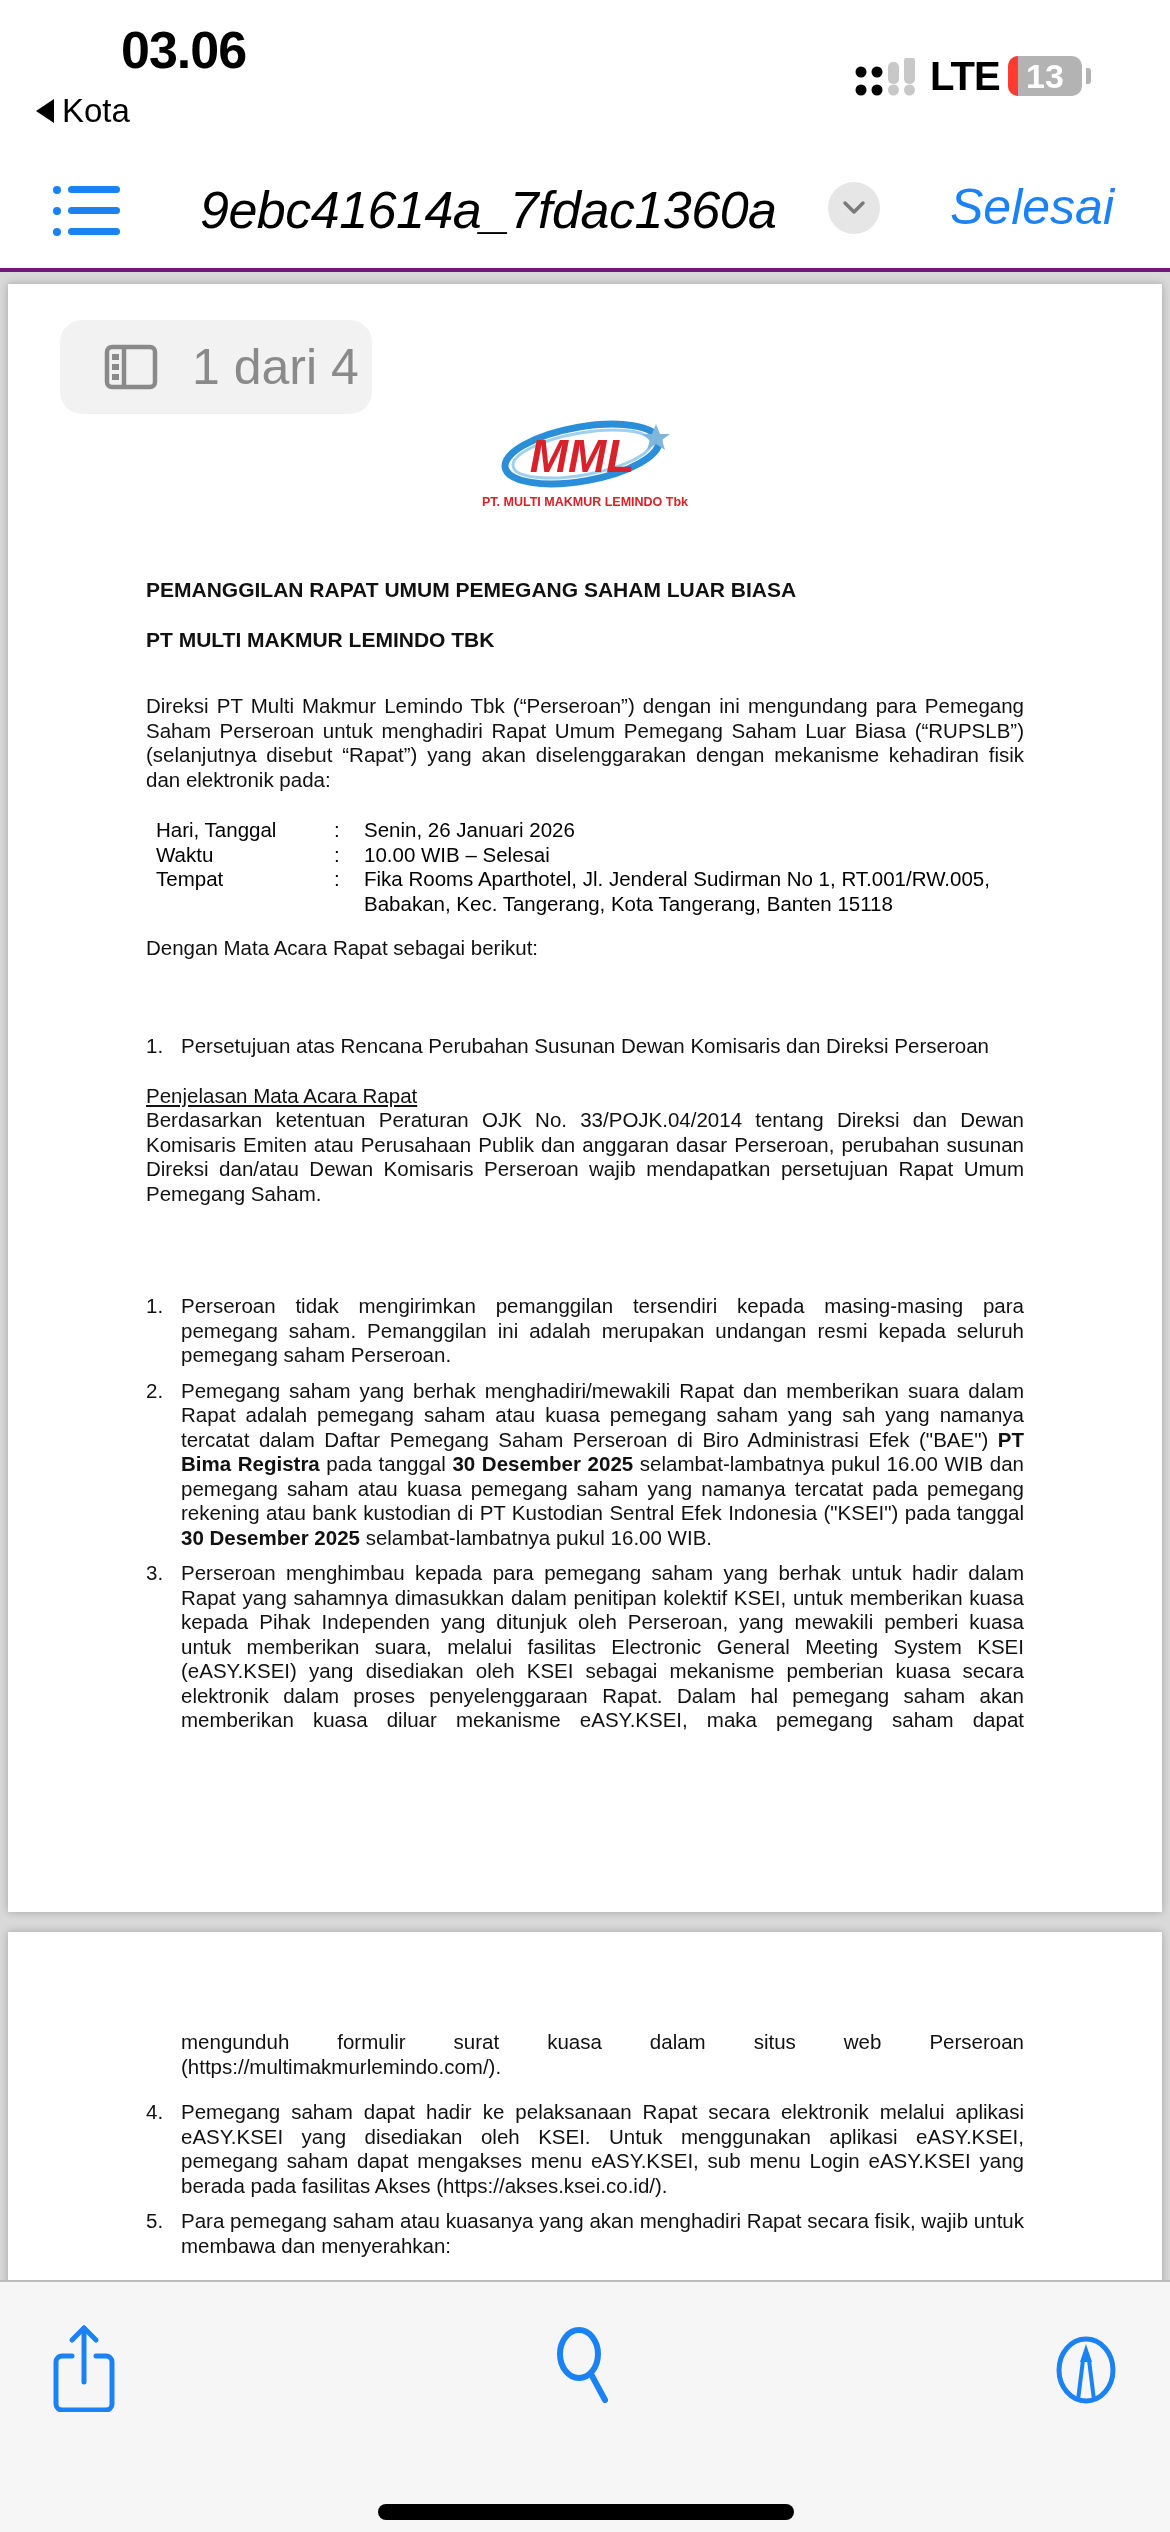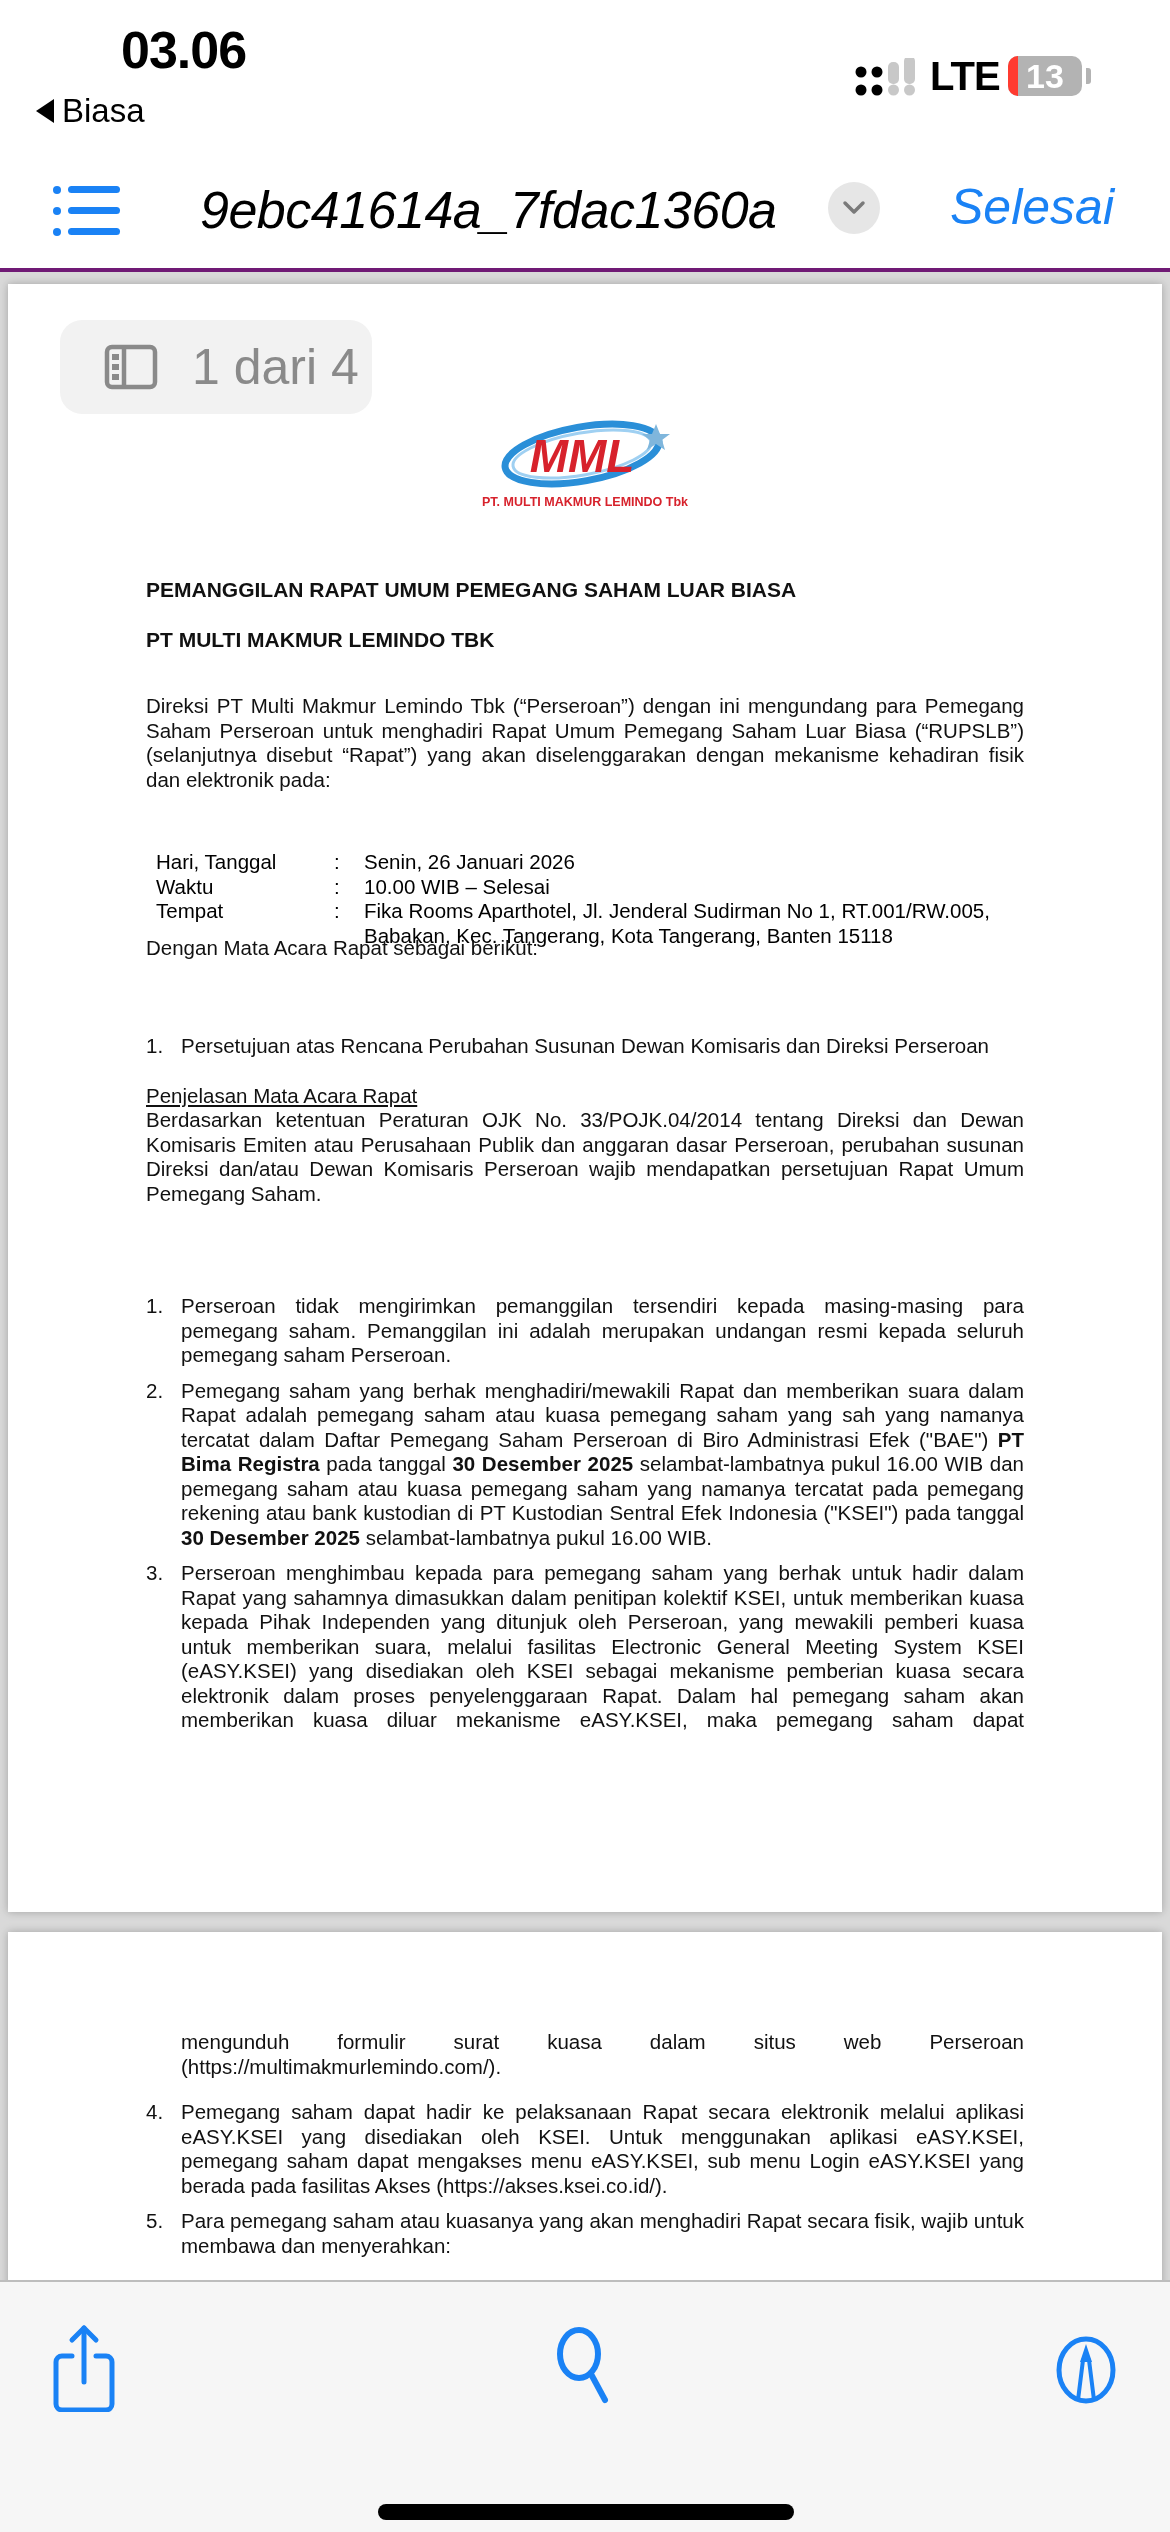--- a/index.html
+++ b/index.html
@@ -36,21 +36,21 @@
 
   .logo { position: absolute; left: 0; right: 0; top: 132px; text-align: center; }
   .logo svg { display: block; margin: 0 auto; }
 
   .doc-text { position: absolute; left: 138px; width: 878px; font-family: "Liberation Sans", sans-serif; font-size: 20.5px; line-height: 24.5px; color: #111; }
   .center-bold { text-align: left; font-weight: bold; font-size: 21px; }
   .justify { text-align: justify; }
   .u { text-decoration: underline; }
   .b { font-weight: bold; }
 
-  .info-table { position: absolute; left: 148px; width: 868px; font-size: 20.5px; line-height: 24.5px; margin-top: 32px; }
+  .info-table { position: absolute; left: 148px; width: 868px; font-size: 20.5px; line-height: 24.5px; }
   .info-row { display: flex; }
   .info-row .k { width: 178px; }
   .info-row .c { width: 30px; }
   .info-row .v { flex: 1; }
 
   .num-list { list-style: none; }
   .num-list li { display: flex; margin-bottom: 11px; }
   .num-list .n { width: 35px; flex: none; }
   .num-list .t { flex: 1; text-align: justify; }
 
@@ -59,21 +59,21 @@
   .tb-btn { position: absolute; top: 40px; width: 80px; height: 90px; cursor: pointer; }
   .home-indicator { position: absolute; left: 378px; top: 222px; width: 416px; height: 16px; background: #000; border-radius: 8px; }
 </style>
 </head>
 <body>
 
 <div class="status-bar">
   <div class="time">03.06</div>
   <div class="back-app">
     <span class="tri"></span>
-    <span>Biasa</span>
+    <span>Kota</span>
   </div>
   <svg class="signal" viewBox="0 0 62 40">
     <circle cx="6" cy="14" r="5.5" fill="#000"></circle>
       <circle cx="6" cy="32" r="5.5" fill="#000"></circle>
     <circle cx="22" cy="14" r="5.5" fill="#000"></circle>
       <circle cx="22" cy="32" r="5.5" fill="#000"></circle>
     <rect x="33" y="4" width="11" height="22" rx="5" fill="#c8c8c8"></rect>
       <circle cx="38.5" cy="32" r="5.5" fill="#c8c8c8"></circle>
     <rect x="49" y="-2" width="11" height="28" rx="5" fill="#c8c8c8"></rect>
       <circle cx="54.5" cy="32" r="5.5" fill="#c8c8c8"></circle>

